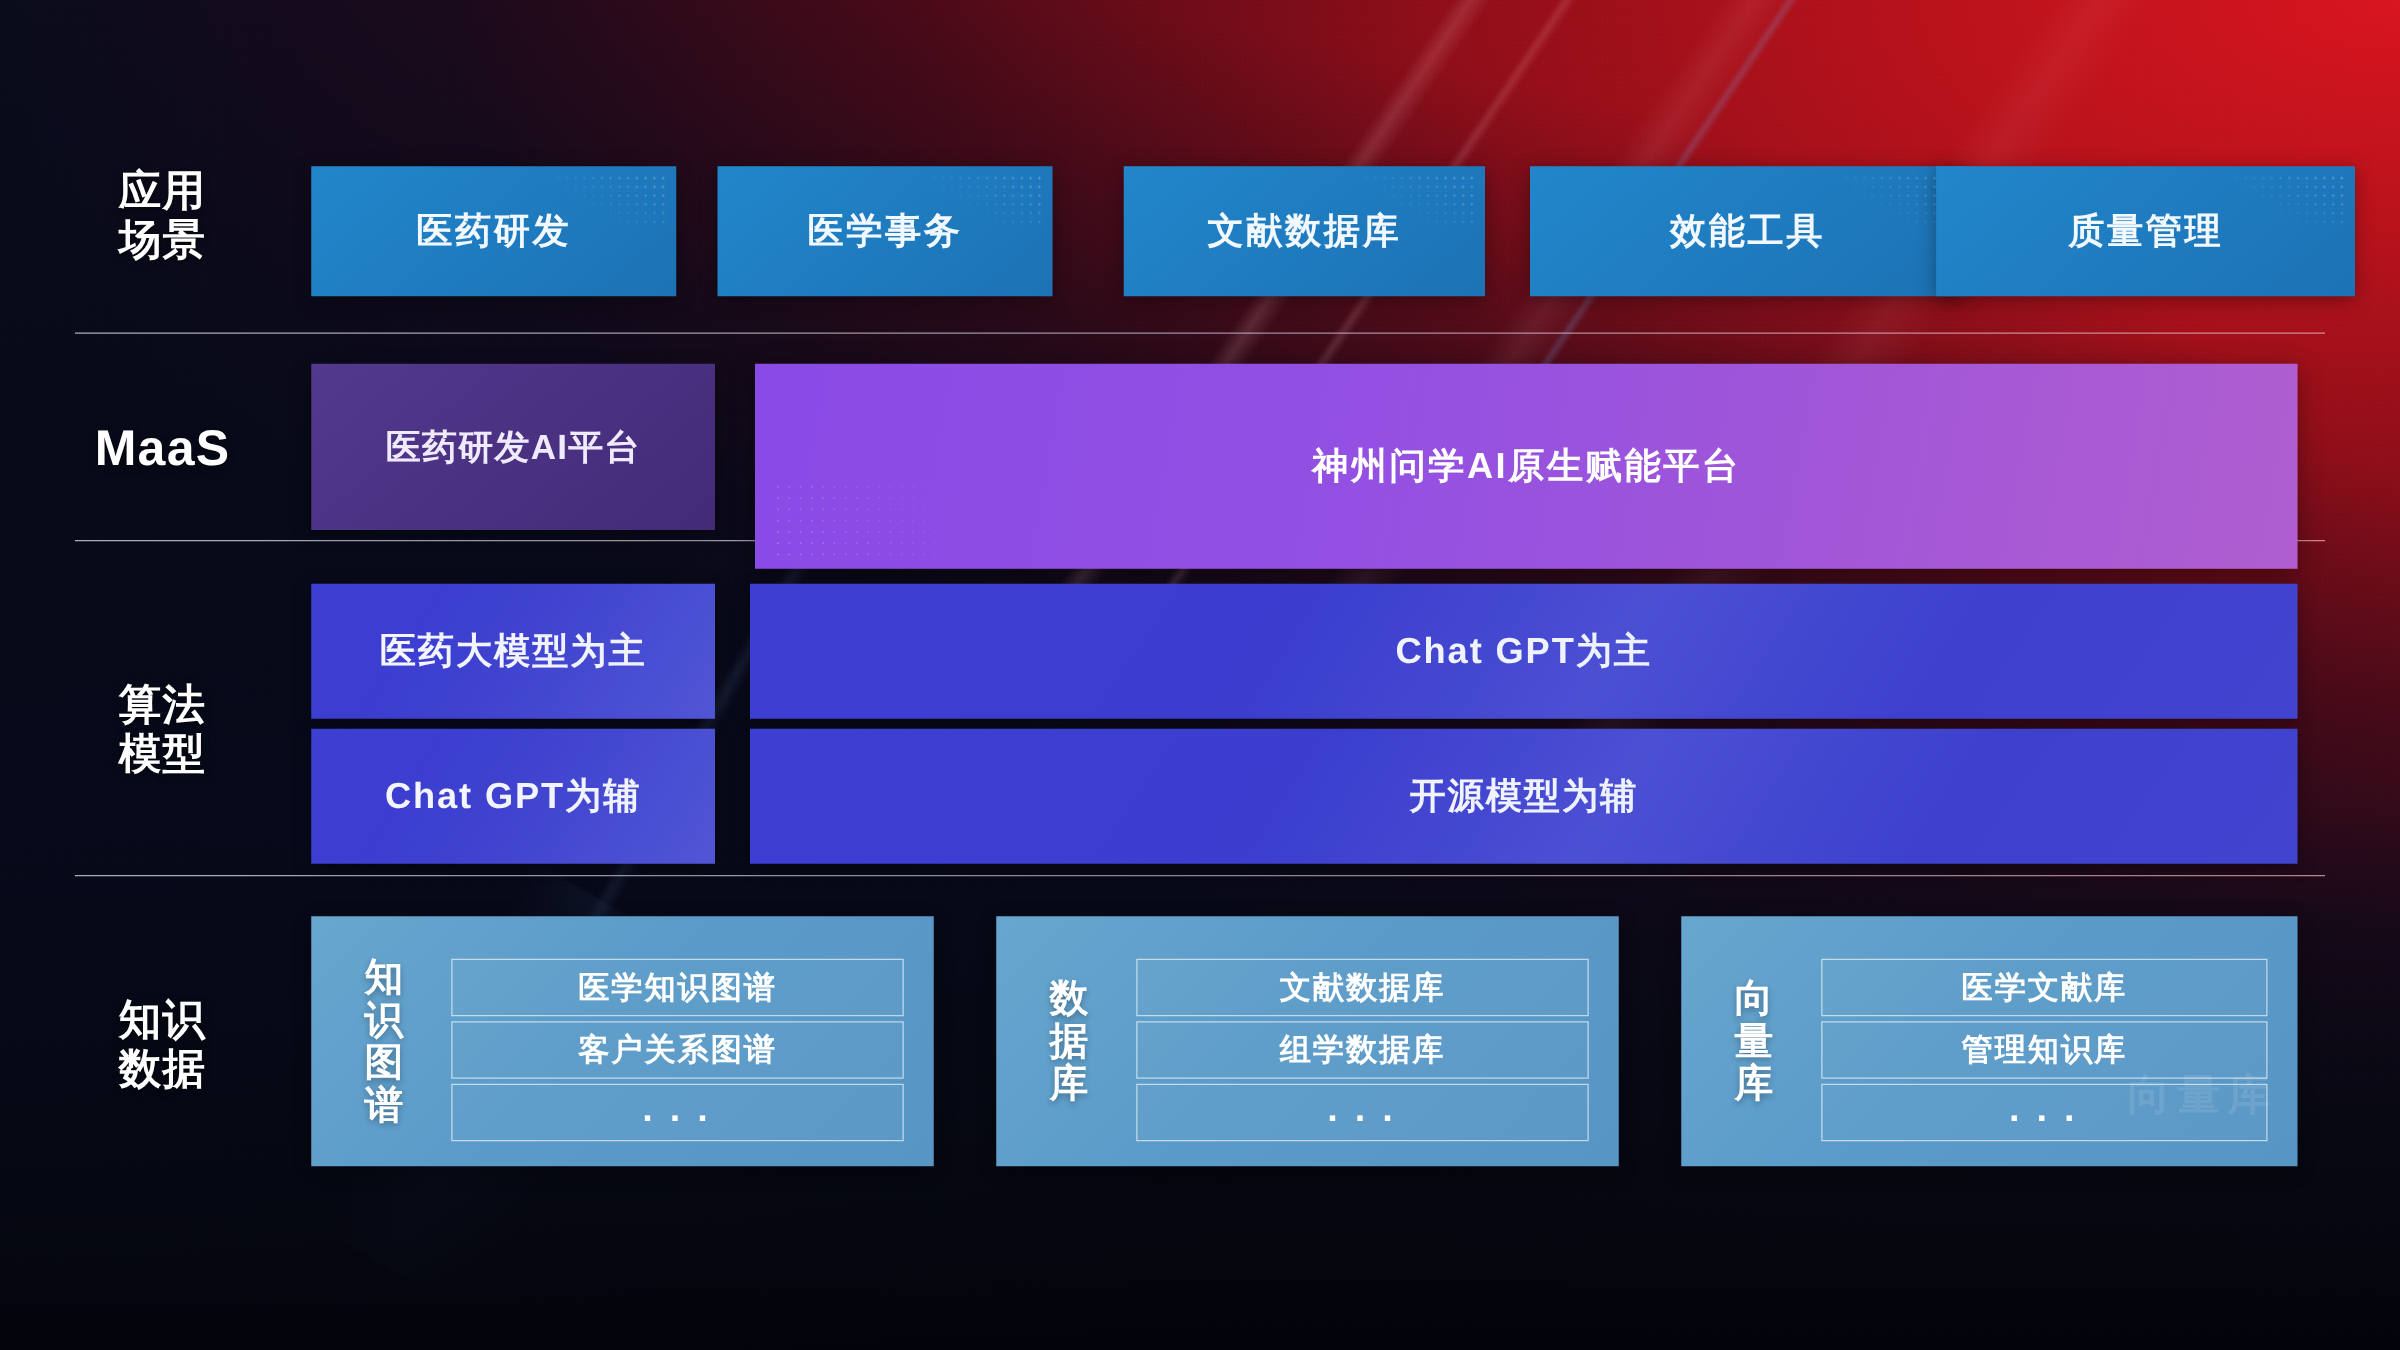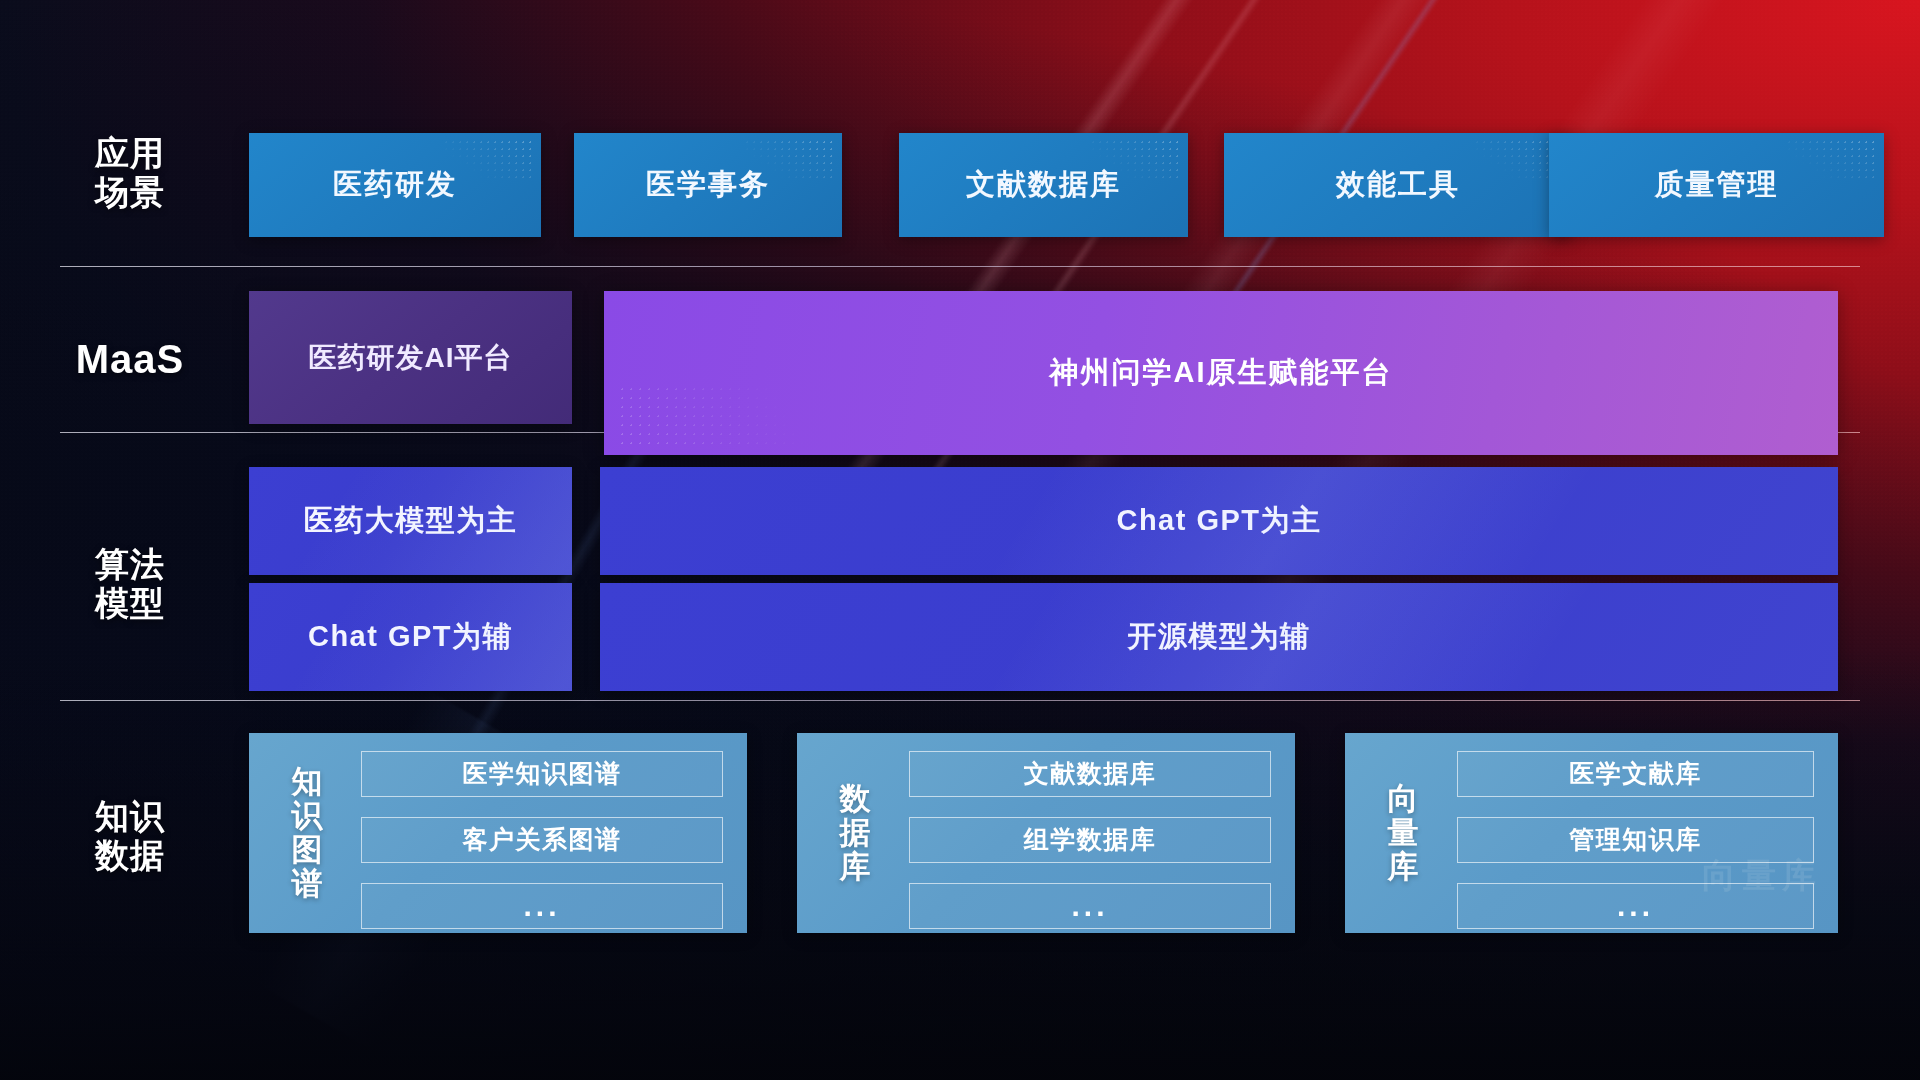--- a/index.html
+++ b/index.html
@@ -124,21 +124,21 @@
     position:absolute; right:16px; bottom:34px;
     font-size:34px; font-weight:bold; letter-spacing:6px;
     color:rgba(255,255,255,.10); pointer-events:none;
   }
   .kp-vlabel{
     width:72px; flex:none; text-align:center;
     font-size:31px; font-weight:bold; color:#ffffff; line-height:1.10;
     letter-spacing:0; margin-left:22px; z-index:1;
     text-shadow:0 2px 5px rgba(0,0,0,.30);
   }
-  .kp-items{ flex:1; display:flex; flex-direction:column; gap:20px; padding:13px 24px 0 18px; z-index:1; }
+  .kp-items{ flex:1; display:flex; flex-direction:column; gap:4px; padding:13px 24px 0 18px; z-index:1;font-family:Liberation Mono, monospace; }
   .kp-item{
     height:46px; border:1px solid rgba(255,255,255,.62);
     display:flex; align-items:center; justify-content:center;
     font-size:25px; font-weight:bold; color:#ffffff; letter-spacing:1.5px;
     background:rgba(255,255,255,.035);
   }
   .kp-item.dots{ font-size:30px; letter-spacing:4px; font-weight:bold; }
 </style>
 </head>
 <body>

